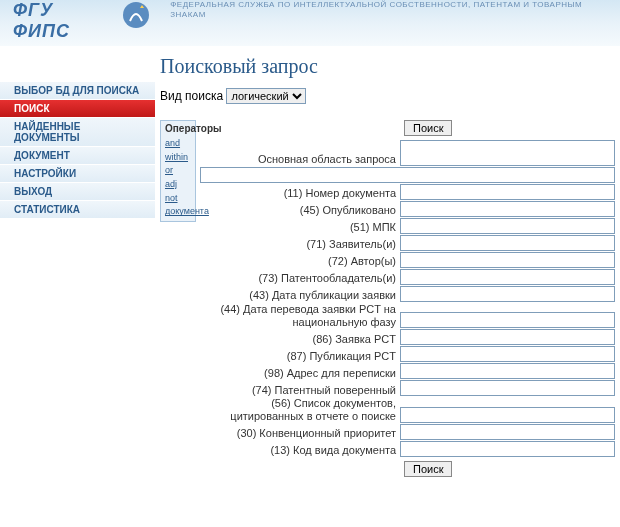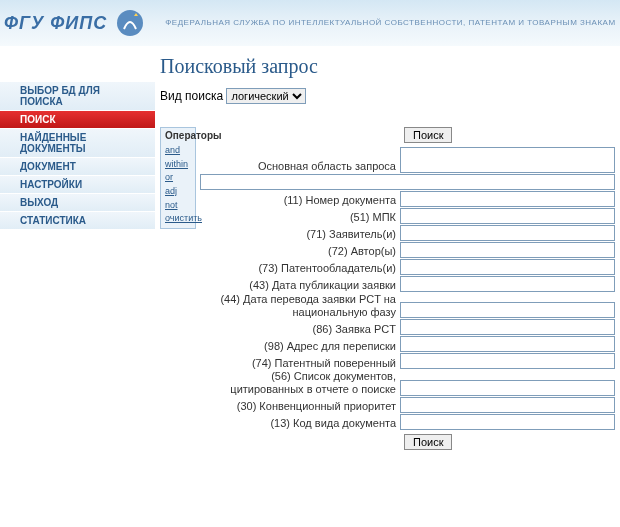--- a/index.html
+++ b/index.html
@@ -7,22 +7,21 @@
     margin: 0;
     font-family: Arial, sans-serif;
     font-size: 11px;
     background: #fff;
     width: 620px;
   }
   .header {
     height: 46px;
     background: linear-gradient(to bottom, #d4e7f4 0%, #e8f2f9 50%, #f5fafd 100%);
     display: flex;
-    align-items: center;
-    padding: 0 4px;
+    padding: 0 13px;
     position: relative;
   }
   .logo-text {
     color: #3a6ea5;
     font-size: 18px;
     font-style: italic;
     font-weight: bold;
     letter-spacing: 1px;
   }
   .logo-icon {
@@ -47,42 +46,42 @@
   .sidebar {
     width: 155px;
     padding-top: 36px;
     flex-shrink: 0;
   }
   .sidebar-item {
     background: linear-gradient(to bottom, #f0f6fb, #e1edf6);
     color: #2a5a8a;
     font-size: 10px;
     font-weight: bold;
-    padding: 3px 20px;
+    padding: 3px 14px;
     border-bottom: 1px solid #fff;
     cursor: pointer;
     text-transform: uppercase;
   }
   .sidebar-item.active {
     background: linear-gradient(to bottom, #e63030, #c01818);
     color: #fff;
   }
   .main {
     flex: 1;
     padding: 8px 5px 10px 5px;
   }
   .page-title {
     color: #2a5a8a;
     font-size: 20px;
     font-weight: normal;
     margin: 1px 0 10px 0;
     font-family: "Times New Roman", serif;
   }
   .search-type-row {
-    margin-bottom: 23px;
+    margin-bottom: 16px;
     font-size: 12px;
   }
   .search-type-row select {
     font-size: 11px;
     border: 1px solid #7f9db9;
   }
   .content-row {
     display: flex;
     align-items: flex-start;
   }
@@ -195,41 +194,45 @@
 
     <div class="content-row">
       <div class="operators-box">
         <div class="operators-title">Операторы</div>
         <div class="operators-links">
           <a href="#">and</a>
           <a href="#">within</a><br>
           <a href="#">or</a>
           <a href="#">adj</a><br>
           <a href="#">not</a>
-          <a href="#">очистить</a>
+          <a href="#">документа</a>
         </div>
       </div>
 
       <div class="form-area">
         <div class="btn-row">
           <button class="search-btn">Поиск</button>
         </div>
 
         <div class="field-row main-area">
           <div class="field-label">Основная область запроса</div>
           <div class="field-input"><input type="text" value="" style=""></div>
         </div>
         <div class="field-row">
           <div class="field-input"><input type="text" value="" style=""></div>
         </div>
         <div class="field-row">
           <div class="field-label">(11) Номер документа</div>
           <div class="field-input"><input type="text" value="" style=""></div>
         </div>
         <div class="field-row">
+          <div class="field-label">(45) Опубликовано</div>
+          <div class="field-input"><input type="text" value="" style=""></div>
+        </div>
+        <div class="field-row">
           <div class="field-label">(51) МПК</div>
           <div class="field-input"><input type="text" value="" style=""></div>
         </div>
         <div class="field-row">
           <div class="field-label">(71) Заявитель(и)</div>
           <div class="field-input"><input type="text" value="" style=""></div>
         </div>
         <div class="field-row">
           <div class="field-label">(72) Автор(ы)</div>
           <div class="field-input"><input type="text" value="" style=""></div>
@@ -241,20 +244,24 @@
         <div class="field-row">
           <div class="field-label">(43) Дата публикации заявки</div>
           <div class="field-input"><input type="text" value="" style=""></div>
         </div>
         <div class="field-row">
           <div class="field-label">(44) Дата перевода заявки PCT на национальную фазу</div>
           <div class="field-input"><input type="text" value="" style=""></div>
         </div>
         <div class="field-row">
           <div class="field-label">(86) Заявка PCT</div>
+          <div class="field-input"><input type="text" value="" style=""></div>
+        </div>
+        <div class="field-row">
+          <div class="field-label">(87) Публикация PCT</div>
           <div class="field-input"><input type="text" value="" style=""></div>
         </div>
         <div class="field-row">
           <div class="field-label">(98) Адрес для переписки</div>
           <div class="field-input"><input type="text" value="" style=""></div>
         </div>
         <div class="field-row">
           <div class="field-label">(74) Патентный поверенный</div>
           <div class="field-input"><input type="text" value="" style=""></div>
         </div>

